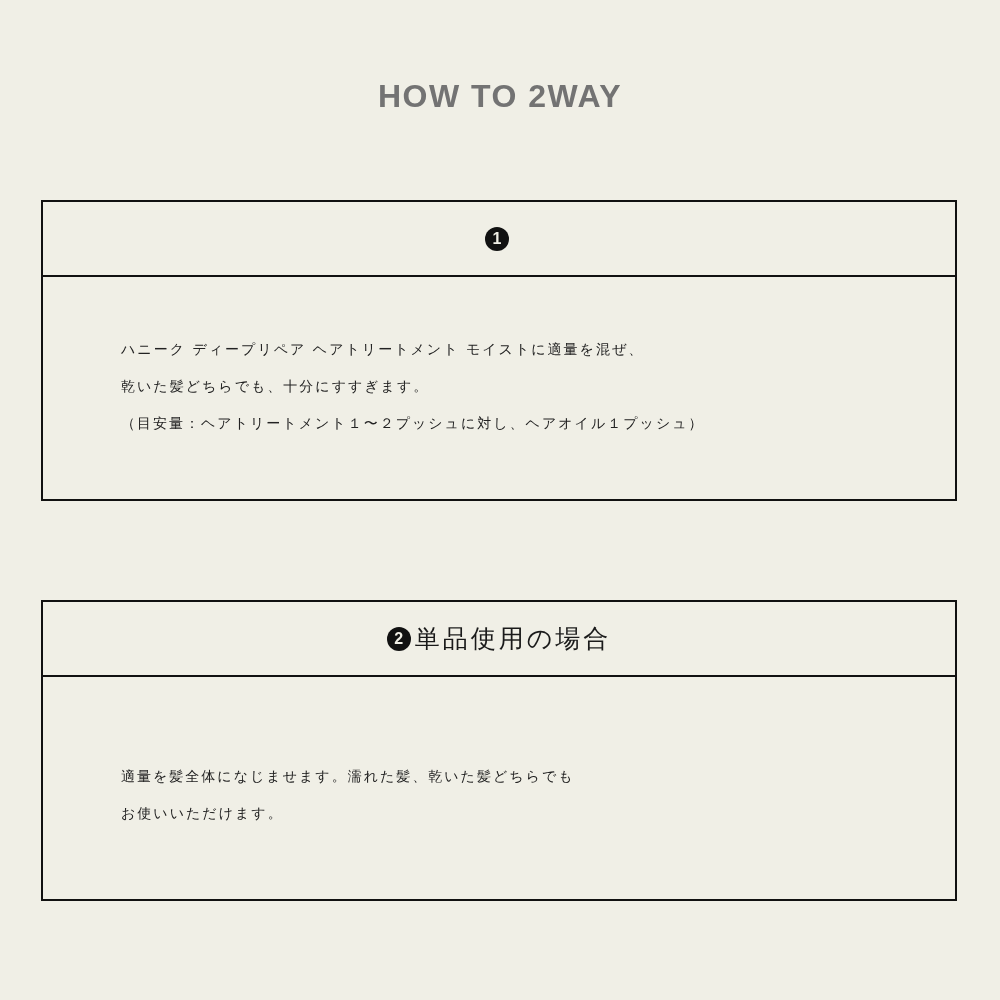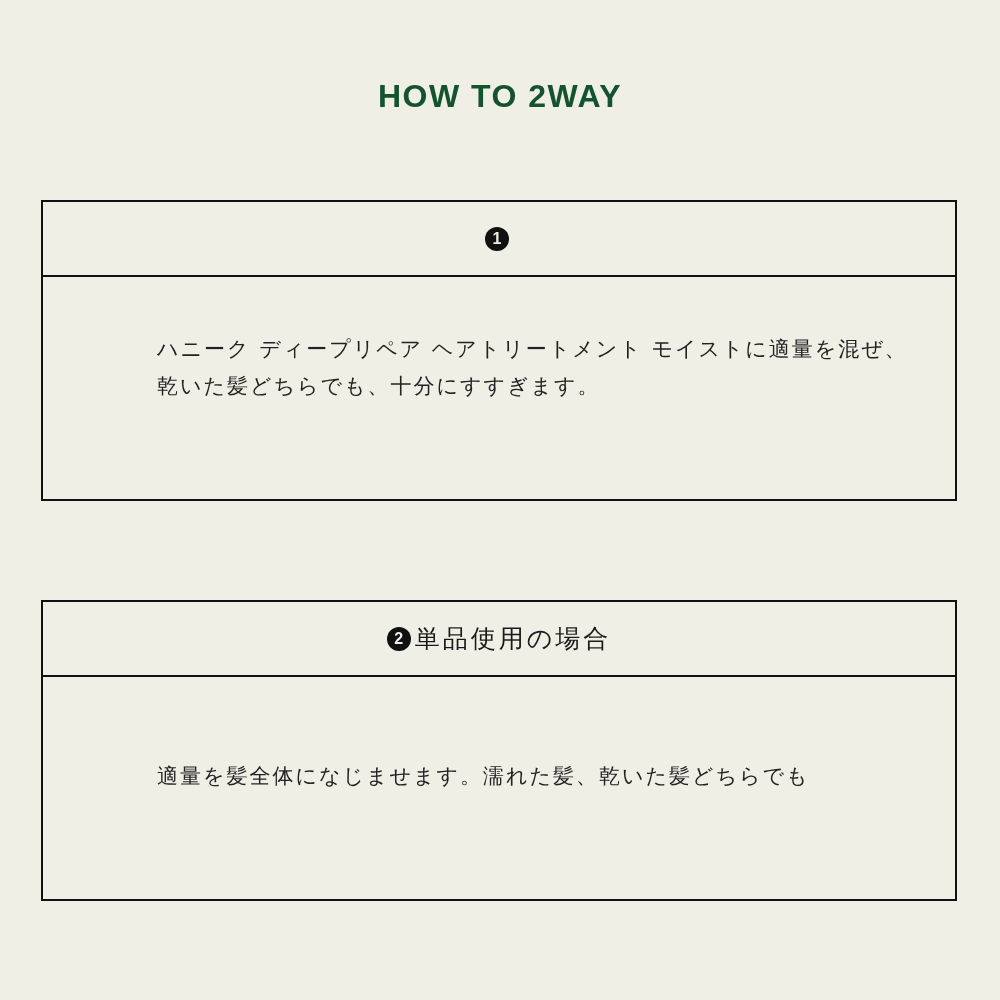--- a/index.html
+++ b/index.html
@@ -11,21 +11,21 @@
       font-family: "DejaVu Sans", "Liberation Sans", sans-serif;
       color: #1a1a1a;
     }
     .title {
       position: absolute; left: 0; top: 78px; width: 1000px;
       text-align: center;
       font-family: "Liberation Sans", "DejaVu Sans", sans-serif;
       font-weight: bold;
       font-size: 32px;
       letter-spacing: 1.5px;
-      color: #14532d;
+      color: #737373;
     }
     .box {
       position: absolute;
       left: 41px; width: 912px;
       border: 2px solid #111;
       box-sizing: content-box;
     }
     .box1 { top: 200px; height: 297px; }
     .box2 { top: 600px; height: 297px; }
     .box-header {
@@ -38,46 +38,48 @@
     }
     .num {
       display: inline-flex; align-items: center; justify-content: center;
       width: 24px; height: 24px; border-radius: 50%;
       background: #111; color: #f0efe6;
       font-size: 16px; font-weight: bold;
       margin-right: 4px; letter-spacing: 0;
       font-family: "Liberation Sans", sans-serif;
     }
     .box-body {
-      padding-left: 114px;
-      font-size: 21px;
+      padding-left: 78px;
+      font-size: 14px;
       letter-spacing: 2px;
       line-height: 37px;
       color: #222;
     }
     .box1 .box-body { padding-top: 54px; }
     .box2 .box-body { padding-top: 66px; margin-top: 15px; }
     .line { display: block; white-space: nowrap; }
   </style>
 </head>
 <body>
 
 <div class="title">HOW TO 2WAY</div>
 
 <div class="box box1">
   <div class="box-header">
     <span class="num">1</span>
   </div>
   <div class="box-body">
     <span class="line">ハニーク ディープリペア ヘアトリートメント モイストに適量を混ぜ、</span>
     <span class="line">乾いた髪どちらでも、十分にすすぎます。</span>
+    <span class="line">（目安量：ヘアトリートメント１〜２プッシュに対し、ヘアオイル１プッシュ）</span>
   </div>
 </div>
 
 <div class="box box2">
   <div class="box-header">
     <span class="num">2</span>
     <span>単品使用の場合</span>
   </div>
   <div class="box-body">
     <span class="line">適量を髪全体になじませます。濡れた髪、乾いた髪どちらでも</span>
+    <span class="line">お使いいただけます。</span>
   </div>
 </div>
 
 </body></html>

